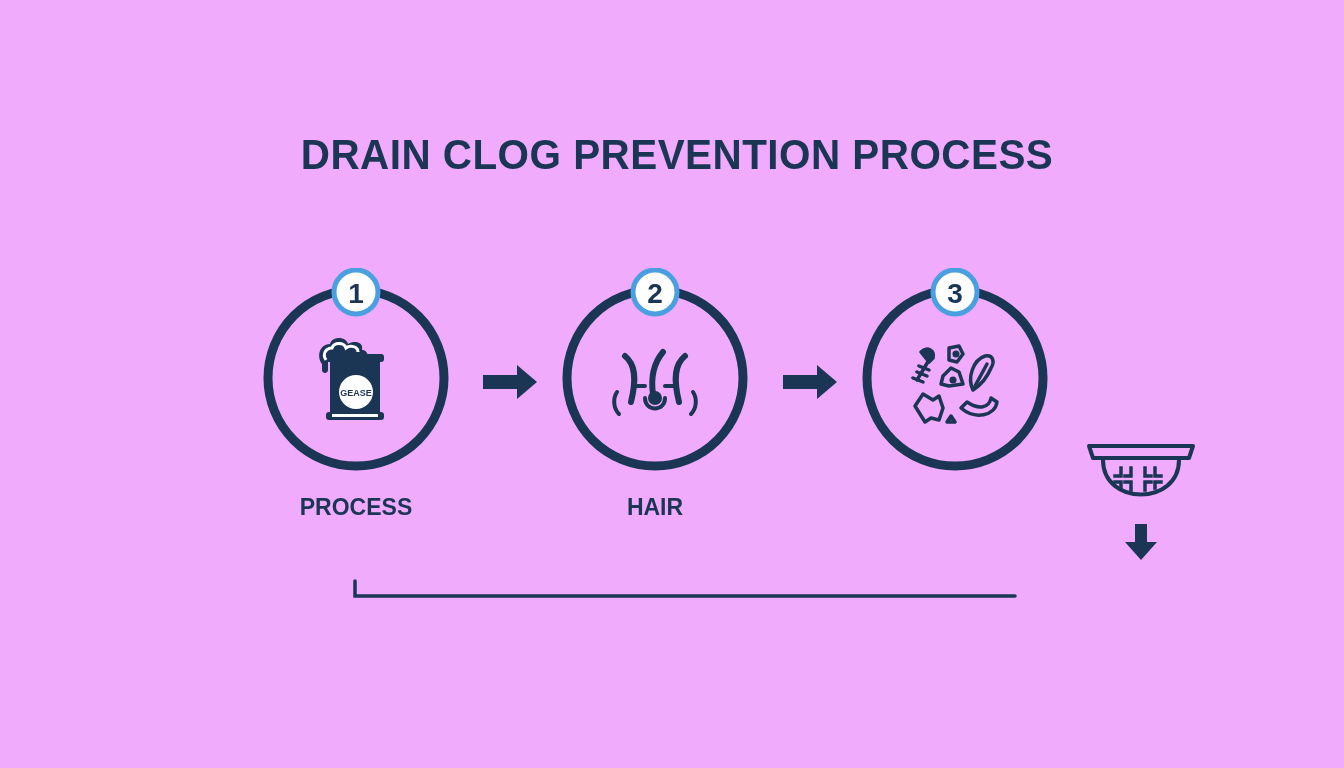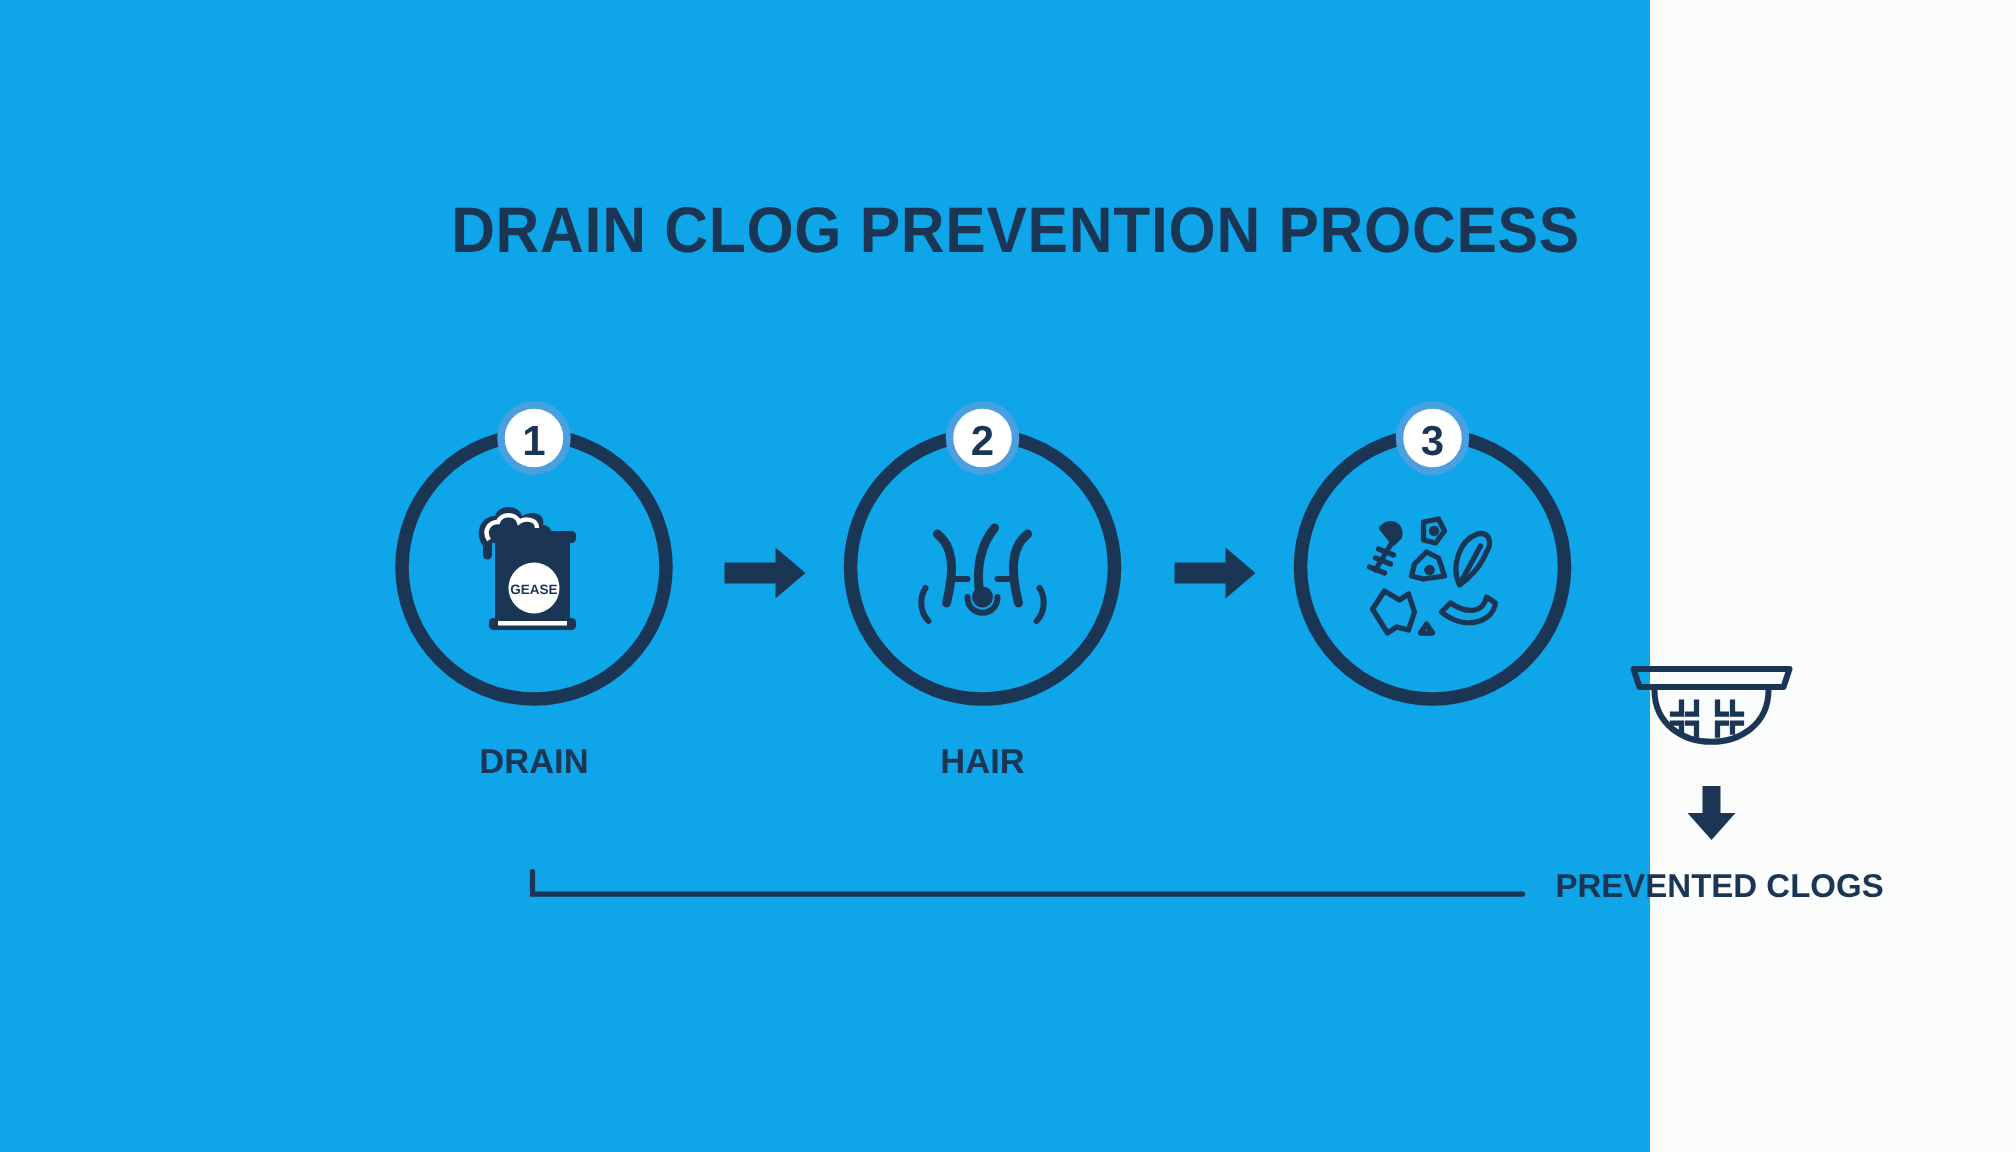--- a/index.html
+++ b/index.html
@@ -5,23 +5,23 @@
     html, body {
       margin: 0;
       padding: 0;
       width: 1344px;
       height: 768px;
       background: #fbfcfc;
       overflow: hidden;
     }
     .canvas {
       position: relative;
-      width: 1100px;
+      width: 1344px;
       height: 768px;
-      background: #0ea5e9;
+      background: #f0abfc;
       font-family: "Liberation Sans", "DejaVu Sans", sans-serif;
       color: #1b3554;
     }
     .title {
       position: absolute;
       left: 0;
       top: 130px;
       width: 1354px;
       text-align: center;
       font-size: 43px;
@@ -89,21 +89,21 @@
         <rect x="70" y="86" width="58" height="8" rx="3" fill="#1b3554"></rect>
         <rect x="70" y="144" width="58" height="8" rx="3" fill="#1b3554"></rect>
         <rect x="76" y="146" width="46" height="3" fill="#ffffff"></rect>
         <circle cx="100" cy="124" r="17" fill="#ffffff"></circle>
         <text x="100" y="128" text-anchor="middle" font-family="Liberation Sans, sans-serif" font-weight="bold" font-size="9" fill="#1b3554">GEASE</text>
         <path d="M66 96 C60 88, 64 76, 74 76 C76 68, 90 68, 92 76 C98 72, 108 74, 106 82 C112 82, 114 90, 108 92 L100 92 L100 104 C100 108, 94 108, 94 104 L94 92 L86 92 L86 100 C86 104, 80 104, 80 100 L80 92 L72 92 L72 102 C72 106, 66 106, 66 102 Z" fill="#1b3554"></path>
         <path d="M70 92 C66 86, 70 80, 76 80 C78 74, 88 74, 90 80 C94 77, 102 78, 102 84" fill="none" stroke="#ffffff" stroke-width="3"></path>
       </g>
     </svg>
   </div>
-  <div class="step-label" style="left:256px;">DRAIN</div>
+  <div class="step-label" style="left:256px;">PROCESS</div>
 
   <svg class="arrow" style="left:481px;" width="60" height="40" viewBox="0 0 60 40">
     <path d="M2 13 L36 13 L36 3 L56 20 L36 37 L36 27 L2 27 Z" fill="#1b3554"></path>
   </svg>
 
   <div class="step" style="left:555px;">
     <svg width="200" height="210" viewBox="0 0 200 210">
       <circle cx="100" cy="110" r="88" fill="none" stroke="#1b3554" stroke-width="9"></circle>
       <circle cx="100" cy="24" r="22" fill="#ffffff" stroke="#4a9fe0" stroke-width="5"></circle>
       <text x="100" y="35" text-anchor="middle" font-family="Liberation Sans, sans-serif" font-weight="bold" font-size="28" fill="#1b3554">2</text>
@@ -174,15 +174,14 @@
       <path d="M30 40 L36 40 L36 46"></path>
       <path d="M40 40 L46 40 L46 48"></path>
       <path d="M66 40 L60 40 L60 48"></path>
       <path d="M76 40 L70 40 L70 46"></path>
     </g>
     <g>
       <path d="M50 82 L62 82 L62 100 L72 100 L56 118 L40 100 L50 100 Z" fill="#1b3554"></path>
     </g>
   </svg>
 
-  <div class="result-label">PREVENTED CLOGS</div>
 
 </div>
 
 </body></html>

